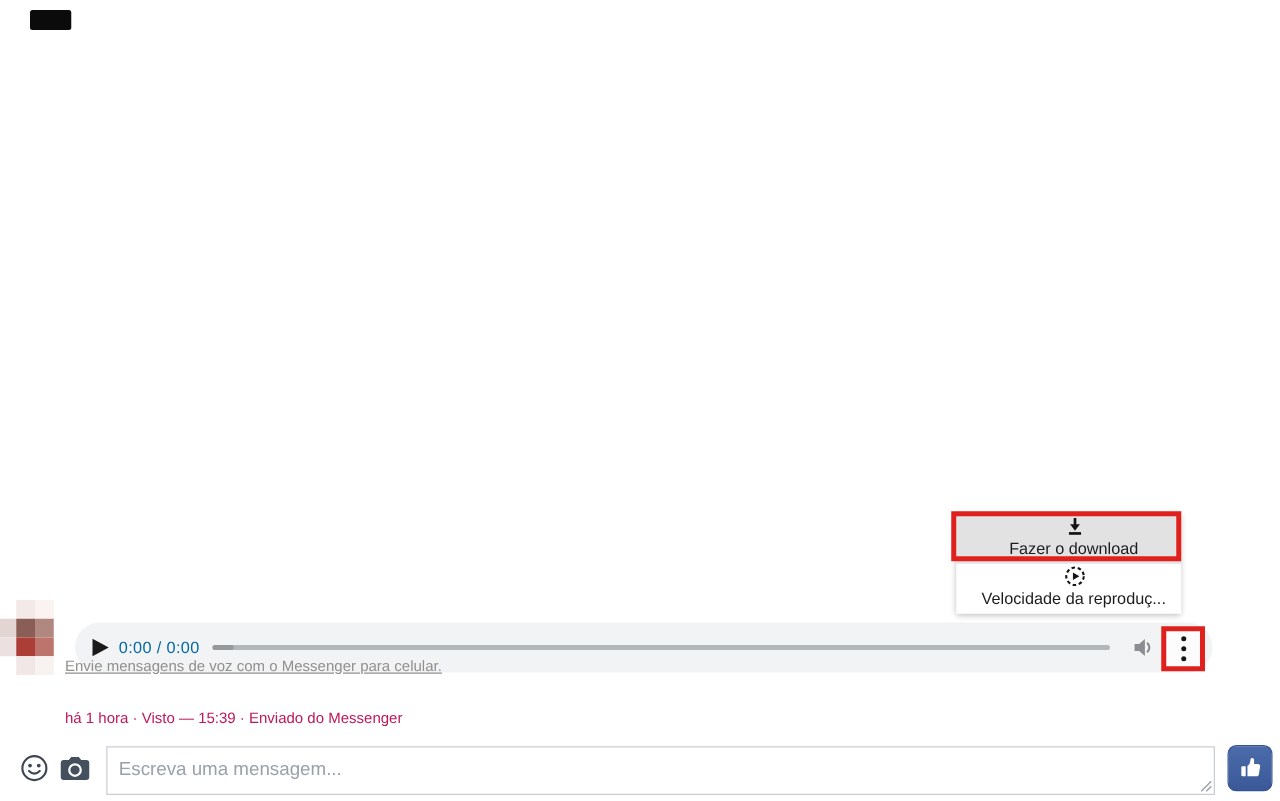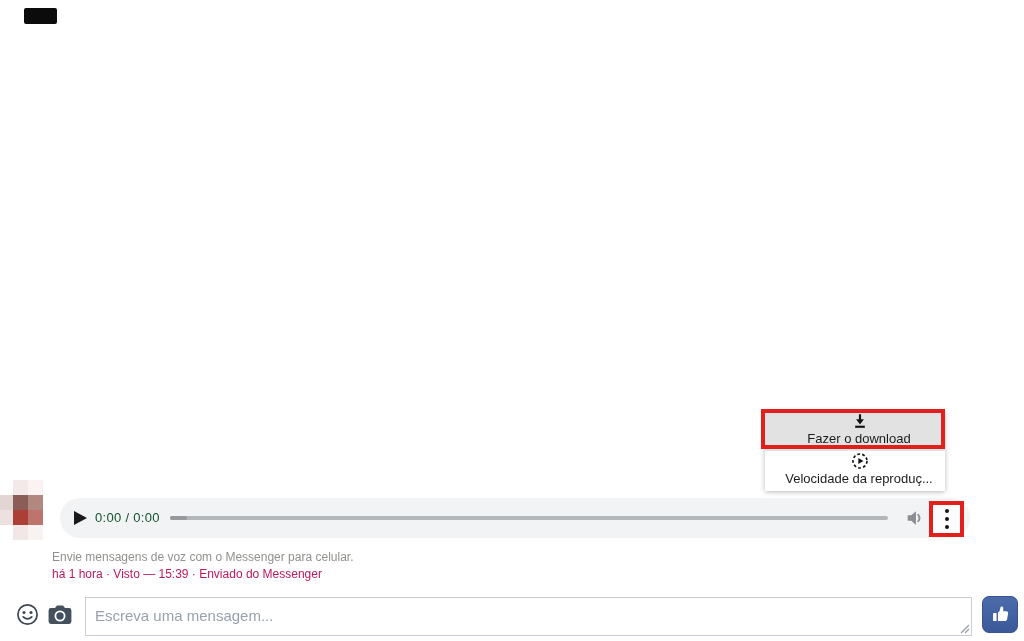--- a/index.html
+++ b/index.html
@@ -19,21 +19,21 @@
   #avatar-pixels div{position:absolute;}
 
   
   #audio-player{
     left:60px;top:498px;width:910px;height:40px;
     background:#f1f3f4;border-radius:20px;
   }
   #play-button{left:13px;top:13px;width:14px;height:14px;}
   #time-display{
     left:35px;top:0;height:40px;line-height:40px;
-    font-size:13px;color:#14532d;letter-spacing:.3px;white-space:nowrap;
+    font-size:13px;color:#0369a1;letter-spacing:.3px;white-space:nowrap;
   }
   #progress-track{left:110px;top:18px;width:718px;height:4px;background:#b4b7ba;border-radius:2px;}
   #progress-played{left:110px;top:18px;width:17px;height:4px;background:#96999c;border-radius:2px;}
   #volume-button{left:844px;top:9px;width:22px;height:22px;}
 
   
   #dots-annotation{
     left:929px;top:501px;width:27px;height:28px;
     border:4px solid #e0201d;background:#fcfcfc;
   }
@@ -56,21 +56,21 @@
   .menu-item .mi-icon{width:20px;height:20px;margin-left:9px;flex:0 0 auto;}
   .menu-item .mi-label{
     margin-left:8px;font-size:13px;color:#1c1c1c;white-space:nowrap;
   }
   #download-annotation{
     left:761px;top:409px;width:176px;height:32px;
     border:4px solid #e0201d;background:transparent;
   }
 
   
-  #promo-line{left:52px;top:550px;font-size:12px;color:#92908d;}
+  #promo-line{left:52px;top:526px;font-size:12px;color:#92908d;text-decoration:underline;}
   #meta-line{left:52px;top:567px;font-size:12px;color:#be185d;}
 
   
   #emoji-button{left:16px;top:603px;width:23px;height:23px;}
   #camera-button{left:48px;top:605px;width:24px;height:20px;}
   #message-input{
     position:absolute;left:85px;top:597px;width:887px;height:39px;
     border:1px solid #c9cdd6;background:#fff;border-radius:0;
     font-family:"Liberation Sans","DejaVu Sans",sans-serif;
     font-size:15px;color:#333;padding:9px 10px 8px 9px;box-sizing:border-box;

